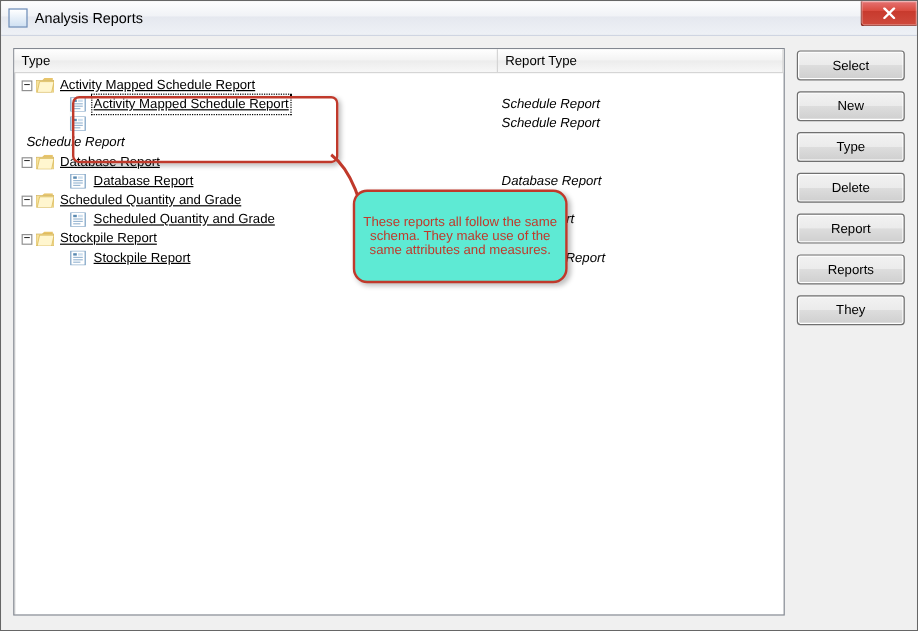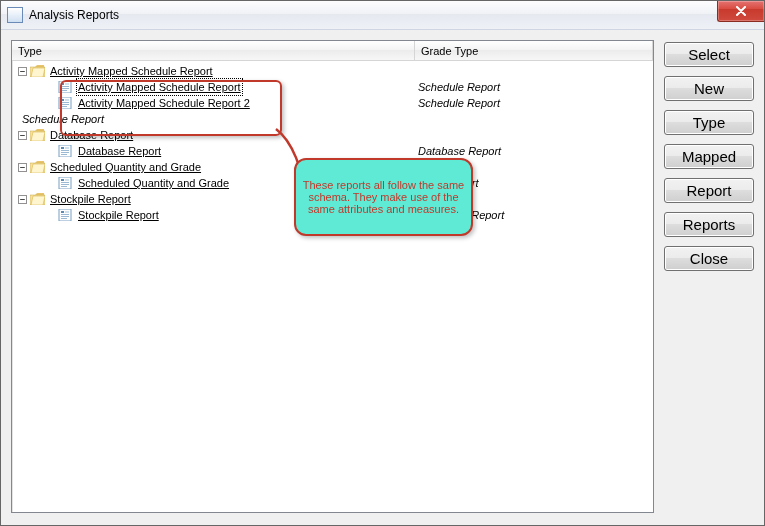--- a/index.html
+++ b/index.html
@@ -160,21 +160,21 @@
     display: flex;
     flex-direction: column;
     gap: 9px;
     padding-top: 2px;
   }
   .btn {
     height: 23px;
     border: 1px solid #707070;
     border-radius: 3px;
     background: linear-gradient(to bottom, #f2f2f2 0%, #ebebeb 49%, #dddddd 50%, #cfcfcf 100%);
-    font-size: 15px;
+    font-size: 11px;
     display: flex;
     align-items: center;
     justify-content: center;
     box-shadow: inset 0 0 0 1px #fff;
     color: #000;
   }
   
   .callout {
     position: absolute;
     left: 282px;
@@ -218,21 +218,21 @@
       <svg width="12" height="10" viewBox="0 0 12 10">
         <path d="M2 1 L10 9 M10 1 L2 9" stroke="#fff" stroke-width="2" stroke-linecap="round"></path>
       </svg>
     </div>
   </div>
 
   <div class="client">
     <div class="panel">
       <div class="columns">
         <div class="col name">Type</div>
-        <div class="col type">Grade Type</div>
+        <div class="col type">Report Type</div>
       </div>
       <div class="tree" id="tree">
 
         <div class="highlight-box"></div>
         <svg style="position:absolute;left:0;top:0;pointer-events:none" width="640" height="470">
           <path d="M264 68 C280 80 292 110 292 135" stroke="#c0392b" stroke-width="2.5" fill="none"></path>
         </svg>
         <div class="callout">
           <span>These reports all follow the same schema. They make use of the same attributes and measures.</span>
         </div>
@@ -277,21 +277,20 @@
               <span class="report-icon">
                 <svg width="15" height="12" viewBox="0 0 15 12">
   <rect x="1" y="0" width="12" height="12" fill="#ffffff" stroke="#7aa0c4" stroke-width="1"></rect>
   <rect x="3" y="2" width="3" height="2" fill="#5b8bb2"></rect>
   <rect x="7" y="2" width="4" height="2" fill="#cfe0ef"></rect>
   <rect x="3" y="5" width="8" height="1" fill="#9cb9d4"></rect>
   <rect x="3" y="7" width="8" height="1" fill="#9cb9d4"></rect>
   <rect x="3" y="9" width="6" height="1" fill="#9cb9d4"></rect>
 </svg>
               </span>
-              <span class="label">Activity Mapped Schedule Report 2</span>
             </div>
             <div class="cell-type">Schedule Report</div>
           </div>
           <div class="row">
             <div class="cell-type">Schedule Report</div>
           </div>
           <div class="row">
             <div class="cell-name">
               <span class="indent" style="width: 4px;"></span>
               <span class="exp">−</span>
@@ -390,19 +389,19 @@
             </div>
             <div class="cell-type">Stockpiles Report</div>
           </div>
         </div>
     </div>
 
     <div class="buttons">
       <div class="btn">Select</div>
       <div class="btn">New</div>
       <div class="btn">Type</div>
-      <div class="btn">Mapped</div>
+      <div class="btn">Delete</div>
       <div class="btn">Report</div>
       <div class="btn">Reports</div>
-      <div class="btn">Close</div>
+      <div class="btn">They</div>
     </div>
   </div>
 </div>
 
 </body></html>

